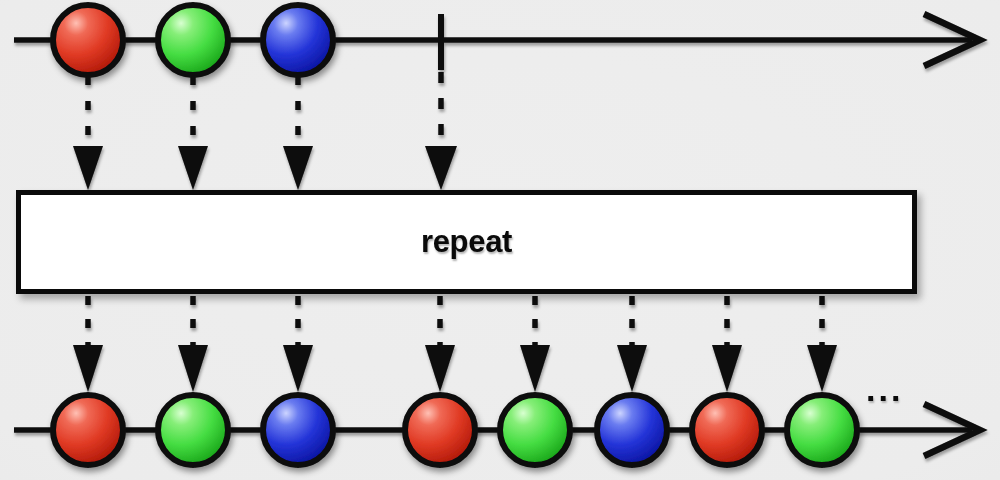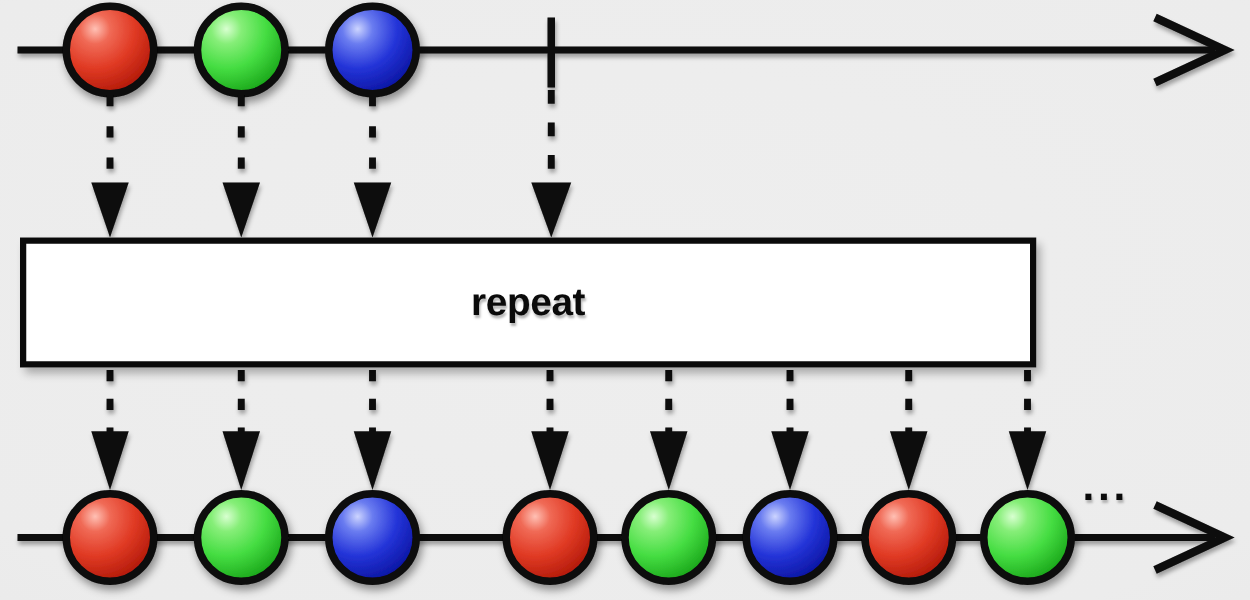--- a/index.html
+++ b/index.html
@@ -19,21 +19,21 @@
     position: absolute;
     left: 0;
     top: 0;
     width: 1000px;
     height: 480px;
   }
   .repeat-box {
     position: absolute;
     left: 16px;
     top: 190px;
-    width: 813px;
+    width: 901px;
     height: 104px;
     box-sizing: border-box;
     background: #ffffff;
     border: 5px solid #0a0a0a;
     box-shadow: 4px 5px 7px rgba(0,0,0,0.30);
     display: flex;
     align-items: center;
     justify-content: center;
     text-align: center;
   }

